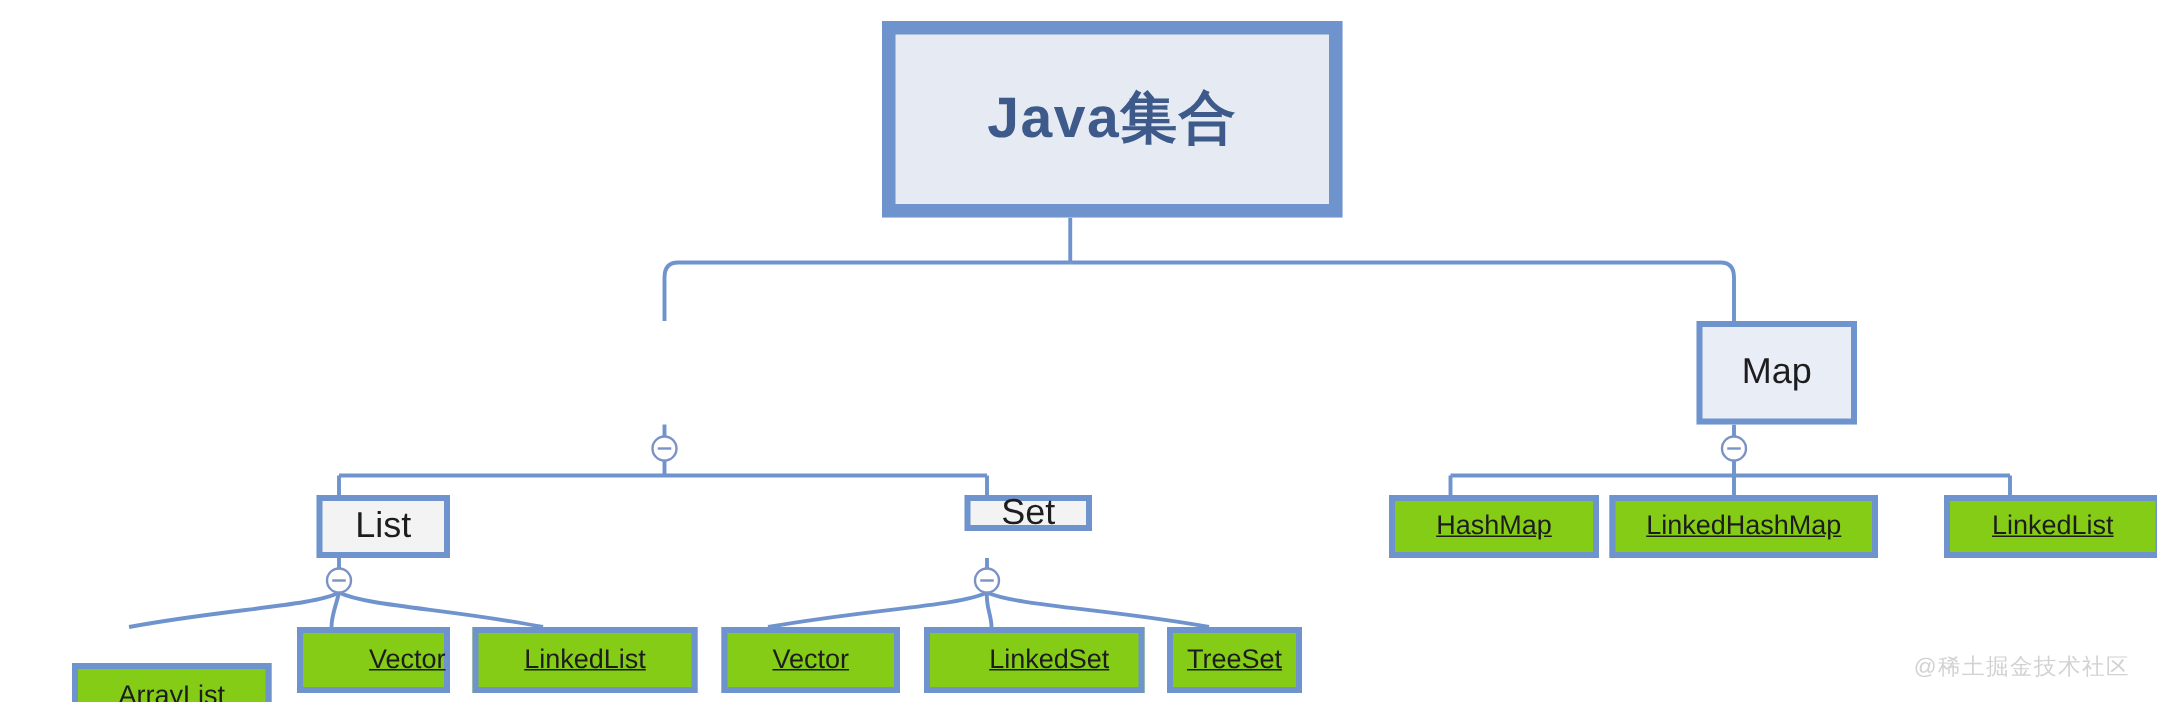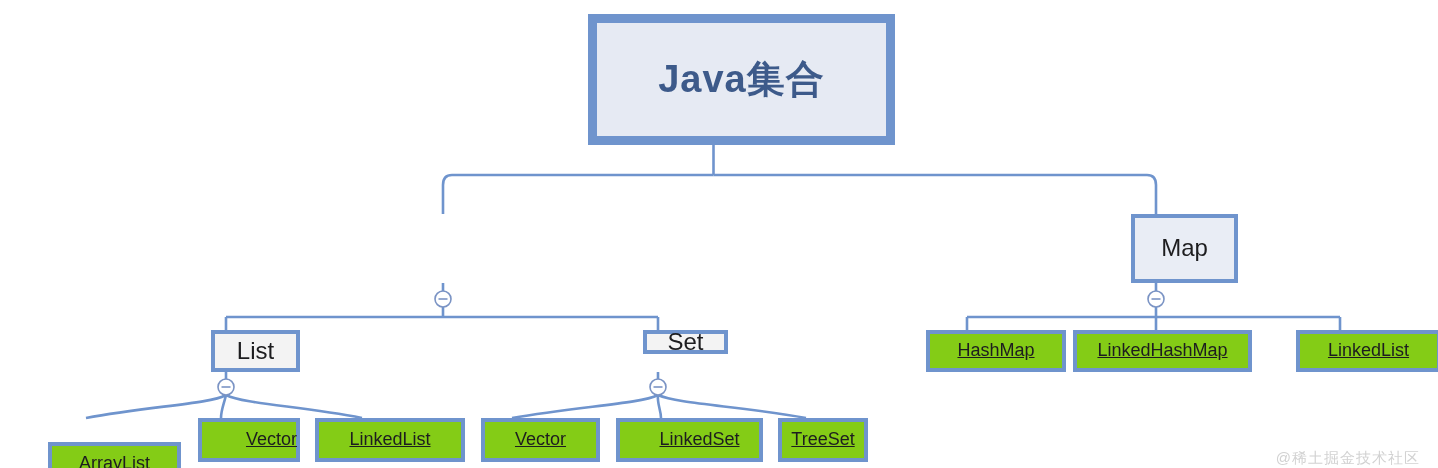--- a/index.html
+++ b/index.html
@@ -61,21 +61,21 @@
   }
   .node.leaf {
     border-width: 4px;
     background: #84cc16;
     font-size: 18px;
     text-decoration: underline;
   }
   .watermark {
     position: absolute;
     right: 18px;
-    bottom: 0;
+    bottom: 14px;
     color: #d2d2d2;
     font-size: 15px;
     letter-spacing: 1px;
     z-index: 3;
     user-select: none;
   }
 </style>
 </head>
 <body>
 

